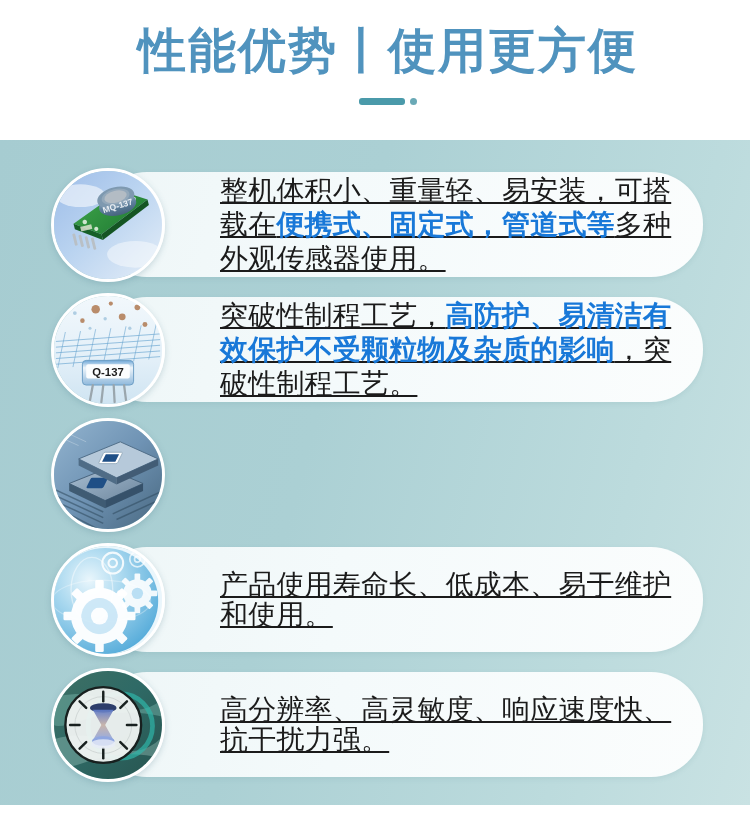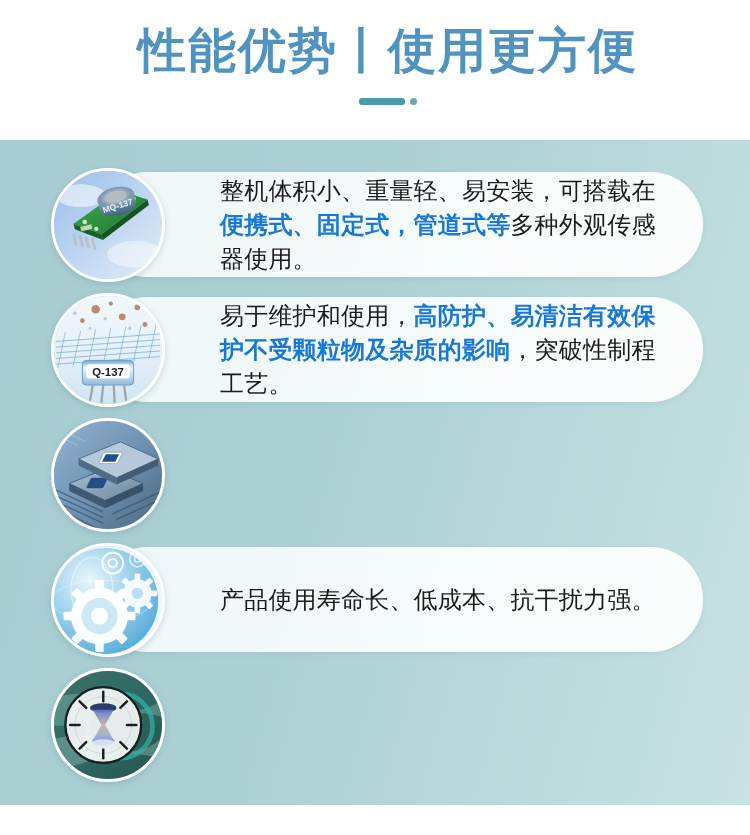--- a/index.html
+++ b/index.html
@@ -101,25 +101,26 @@
     border-radius: 52px;
     background: linear-gradient(100deg, #eef6f7 0%, #f4fafb 40%, #fbfdfd 100%);
     box-shadow: 0 2px 5px rgba(90, 140, 150, 0.13);
   }
   .feature-text {
     position: absolute;
     left: 125px;
     top: 50%;
     transform: translateY(-50%);
     width: 455px;
-    font-size: 24px;
+    font-size: 28px;
     line-height: 34px;
     color: #1b1b1b;
     font-weight: 500;
     letter-spacing: 0.2px;
+    text-decoration: underline;
   }
   .feature-text.single {
     line-height: 30px;
   }
   .hl {
     color: #1878d8;
     font-weight: bold;
   }
 
   
@@ -204,21 +205,21 @@
           <ellipse cx="56" cy="11" rx="12" ry="6.2" fill="#b3bcc4"></ellipse>
           <text x="56" y="24" font-family="'Liberation Sans',sans-serif" font-size="9" font-weight="bold" fill="#e9eef3" text-anchor="middle" transform="rotate(-3 56 24)">MQ-137</text>
         </g>
       </svg>
     </div>
   </div>
 
   <div class="feature-row">
     <div class="feature-card">
       <div class="feature-text">
-        <span>易于维护和使用，</span><span class="hl">高防护、易清洁有效保护不受颗粒物及杂质的影响</span><span>，突破性制程工艺。</span>
+        <span>突破性制程工艺，</span><span class="hl">高防护、易清洁有效保护不受颗粒物及杂质的影响</span><span>，突破性制程工艺。</span>
       </div>
     </div>
     <div class="thumb">
       <svg viewBox="0 0 114 114">
         <defs>
           <linearGradient id="bg2" x1="0" y1="0" x2="0" y2="1">
             <stop offset="0%" stop-color="#f2f8fc"></stop>
             <stop offset="60%" stop-color="#e2eff8"></stop>
             <stop offset="100%" stop-color="#cfe4f2"></stop>
           </linearGradient>
@@ -315,21 +316,21 @@
           <line x1="4" y1="8" x2="34" y2="22"></line>
           <line x1="4" y1="16" x2="26" y2="26"></line>
         </g>
       </svg>
     </div>
   </div>
 
   <div class="feature-row">
     <div class="feature-card">
       <div class="feature-text single">
-        <span>产品使用寿命长、低成本、抗干扰力强。</span>
+        <span>产品使用寿命长、低成本、易于维护和使用。</span>
       </div>
     </div>
     <div class="thumb">
       <svg viewBox="0 0 114 114">
         <defs>
           <radialGradient id="globe4" cx="35%" cy="30%" r="80%">
             <stop offset="0%" stop-color="#e9f6fc"></stop>
             <stop offset="40%" stop-color="#a9d8ef"></stop>
             <stop offset="100%" stop-color="#4fa8d8"></stop>
           </radialGradient>
@@ -384,20 +385,25 @@
         </g>
         <g transform="translate(88,14)" fill="none" stroke="#ffffff" stroke-width="1.8" opacity="0.7">
           <circle cx="0" cy="0" r="8"></circle>
           <circle cx="0" cy="0" r="3"></circle>
         </g>
       </svg>
     </div>
   </div>
 
   <div class="feature-row">
+    <div class="feature-card">
+      <div class="feature-text single">
+        <span>高分辨率、高灵敏度、响应速度快、抗干扰力强。</span>
+      </div>
+    </div>
     <div class="thumb">
       <svg viewBox="0 0 114 114">
         <defs>
           <linearGradient id="bg5" x1="0" y1="0" x2="1" y2="1">
             <stop offset="0%" stop-color="#3f6f63"></stop>
             <stop offset="45%" stop-color="#2f6a66"></stop>
             <stop offset="100%" stop-color="#27544f"></stop>
           </linearGradient>
           <linearGradient id="sand5" x1="0" y1="0" x2="0" y2="1">
             <stop offset="0%" stop-color="#5b79c9"></stop>

